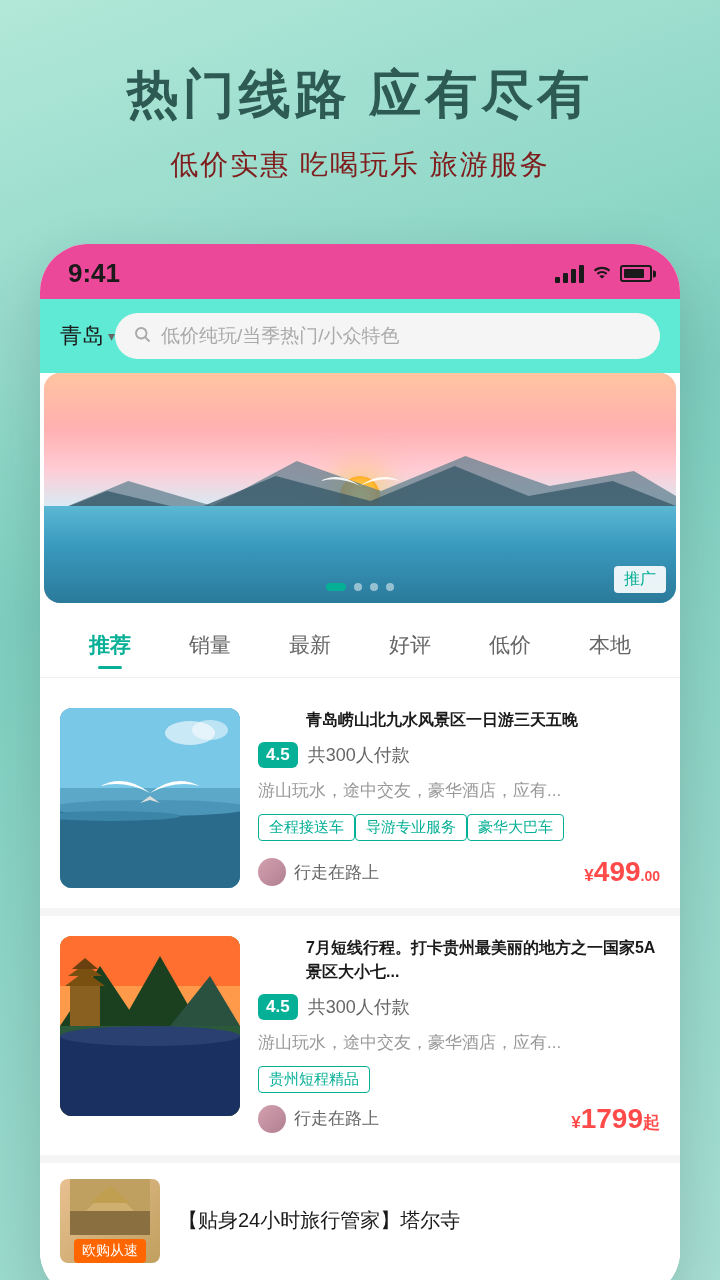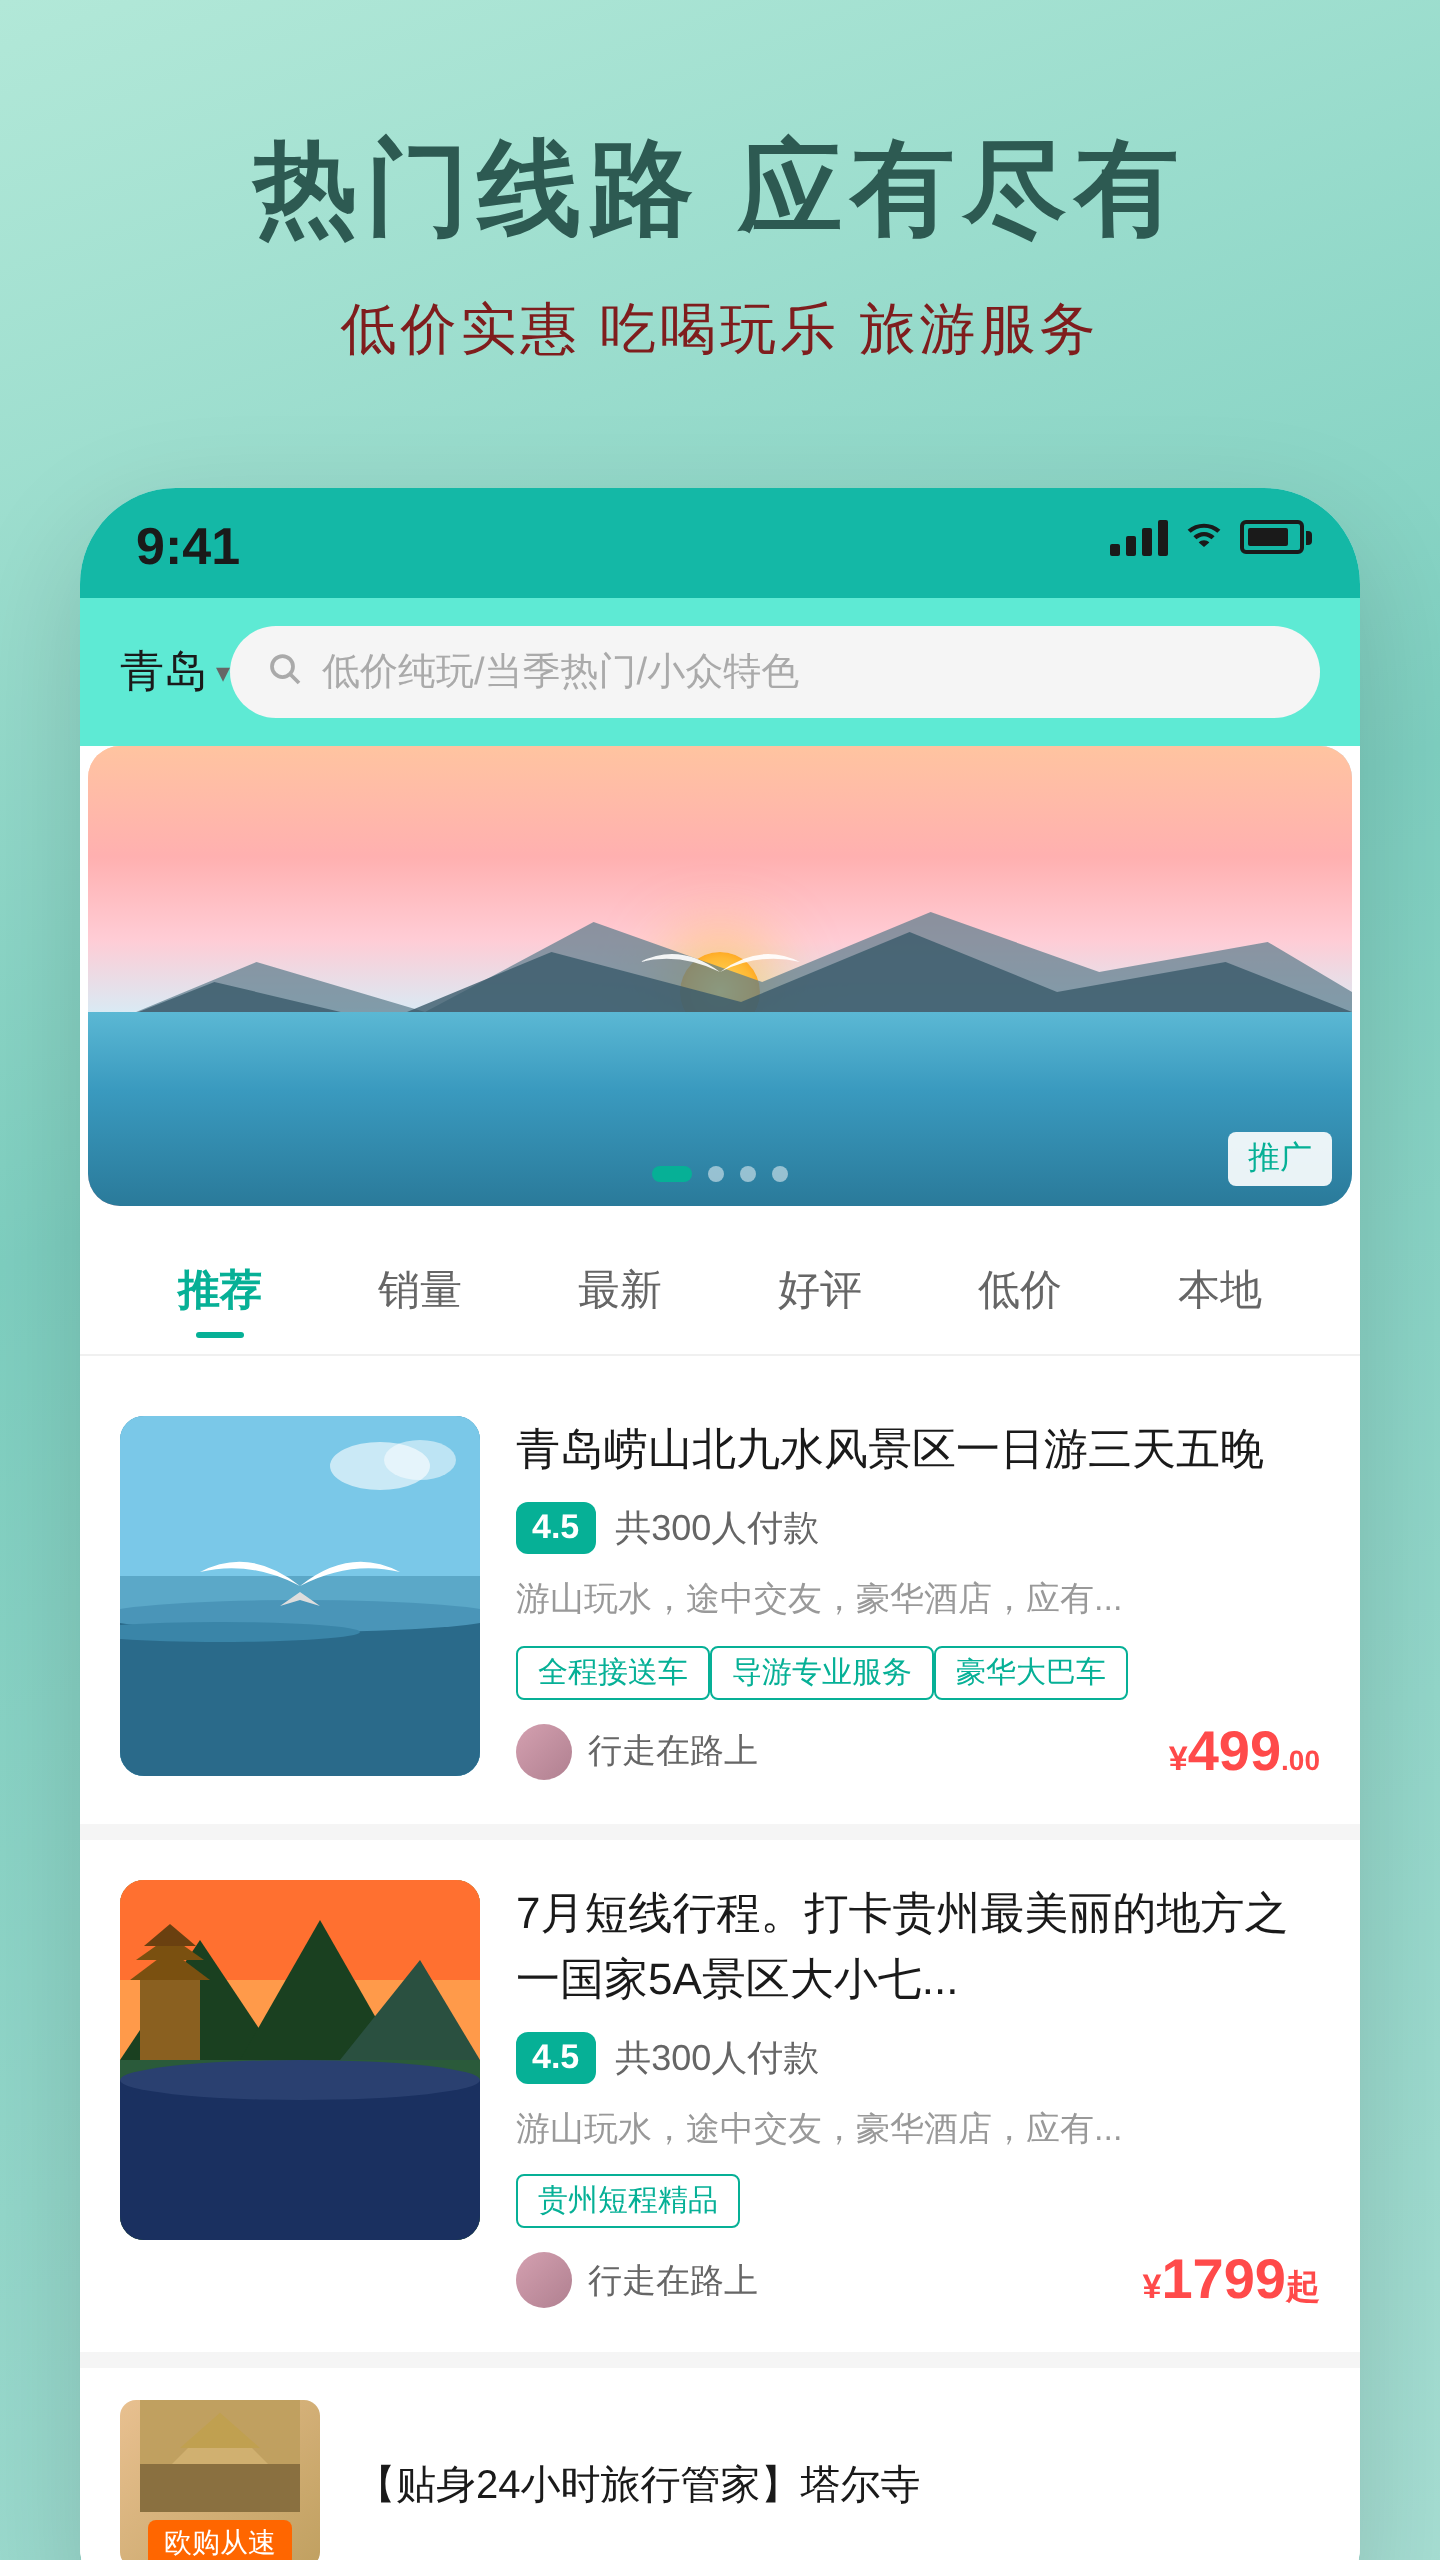--- a/index.html
+++ b/index.html
@@ -35,24 +35,24 @@
       margin: 30px auto 0;
       width: 640px;
       background: #f5f5f5;
       border-radius: 48px;
       overflow: hidden;
       box-shadow: 0 20px 60px rgba(0,0,0,0.15);
       padding-bottom: 10px;
     }
 
     .status-bar {
-      background: #14b8a6;
+      background: #ec4899;
       display: flex;
       justify-content: space-between;
-      align-items: flex-start;
+      align-items: center;
       padding: 14px 28px 10px;
     }
 
     .status-time {
       font-size: 26px;
       font-weight: 600;
       color: #1a1a1a;
     }
 
     .status-icons {
@@ -303,24 +303,25 @@
     }
 
     .product-info {
       flex: 1;
       display: flex;
       flex-direction: column;
       gap: 10px;
     }
 
     .product-title {
-      font-size: 22px;
-      font-weight: 400;
+      font-size: 16px;
+      font-weight: 700;
       color: #1a1a1a;
       line-height: 1.5;
+      margin-left: 48px;
     }
 
     .rating-row {
       display: flex;
       align-items: center;
       gap: 10px;
     }
 
     .rating-badge {
       background: #06b096;

